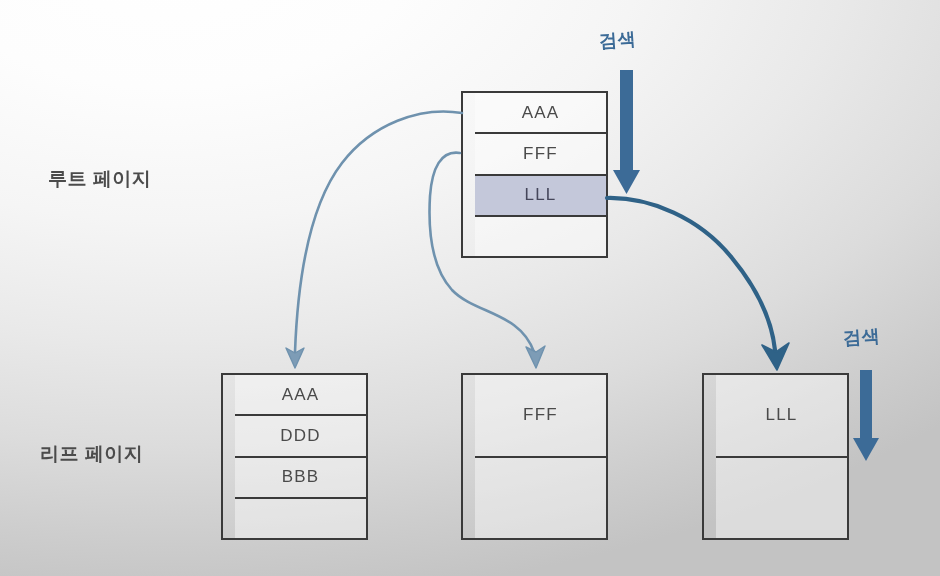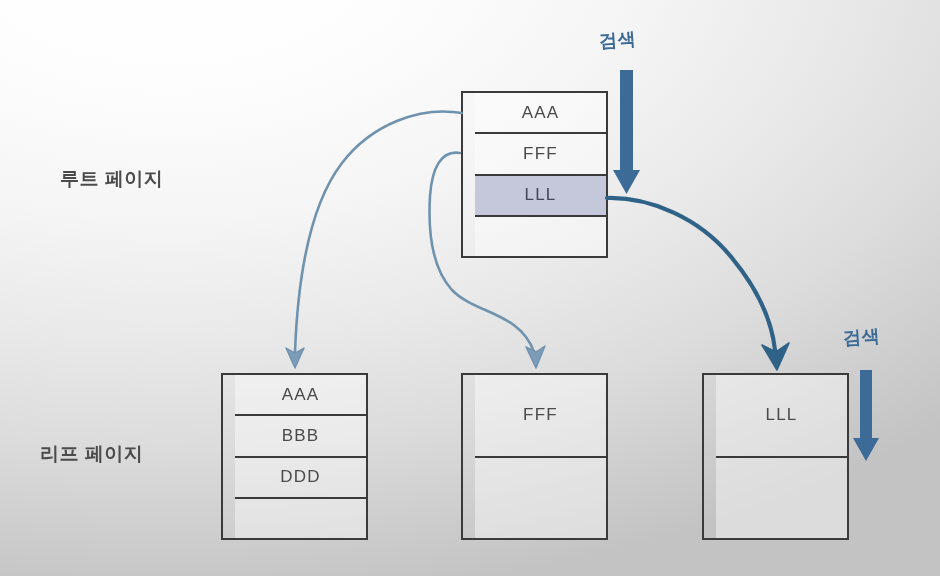--- a/index.html
+++ b/index.html
@@ -31,21 +31,21 @@
 
   
   .side-label {
     position: absolute;
     color: #4b4b4b;
     font-size: 19px;
     font-weight: bold;
     letter-spacing: 0.5px;
     white-space: nowrap;
   }
-  #label-root { left: 48px; top: 166px; margin-left: 12px; }
+  #label-root { left: 48px; top: 166px; }
   #label-leaf { left: 40px; top: 441px; }
 
   
   .page-box {
     position: absolute;
     box-sizing: border-box;
     border: 2.5px solid #3a3a3a;
     background: transparent;
     display: flex;
     flex-direction: column;
@@ -113,22 +113,22 @@
 
   <div class="page-box" id="root-page">
     <div class="page-row">AAA</div>
     <div class="page-row">FFF</div>
     <div class="page-row highlight">LLL</div>
     <div class="page-row empty-row"></div>
   </div>
 
   <div class="page-box" id="leaf-page-1">
     <div class="page-row">AAA</div>
+    <div class="page-row">DDD</div>
     <div class="page-row">BBB</div>
-    <div class="page-row">DDD</div>
     <div class="page-row empty-row"></div>
   </div>
 
   <div class="page-box" id="leaf-page-2">
     <div class="page-row">FFF</div>
     <div class="page-row empty-row"></div>
   </div>
 
   <div class="page-box" id="leaf-page-3">
     <div class="page-row">LLL</div>

